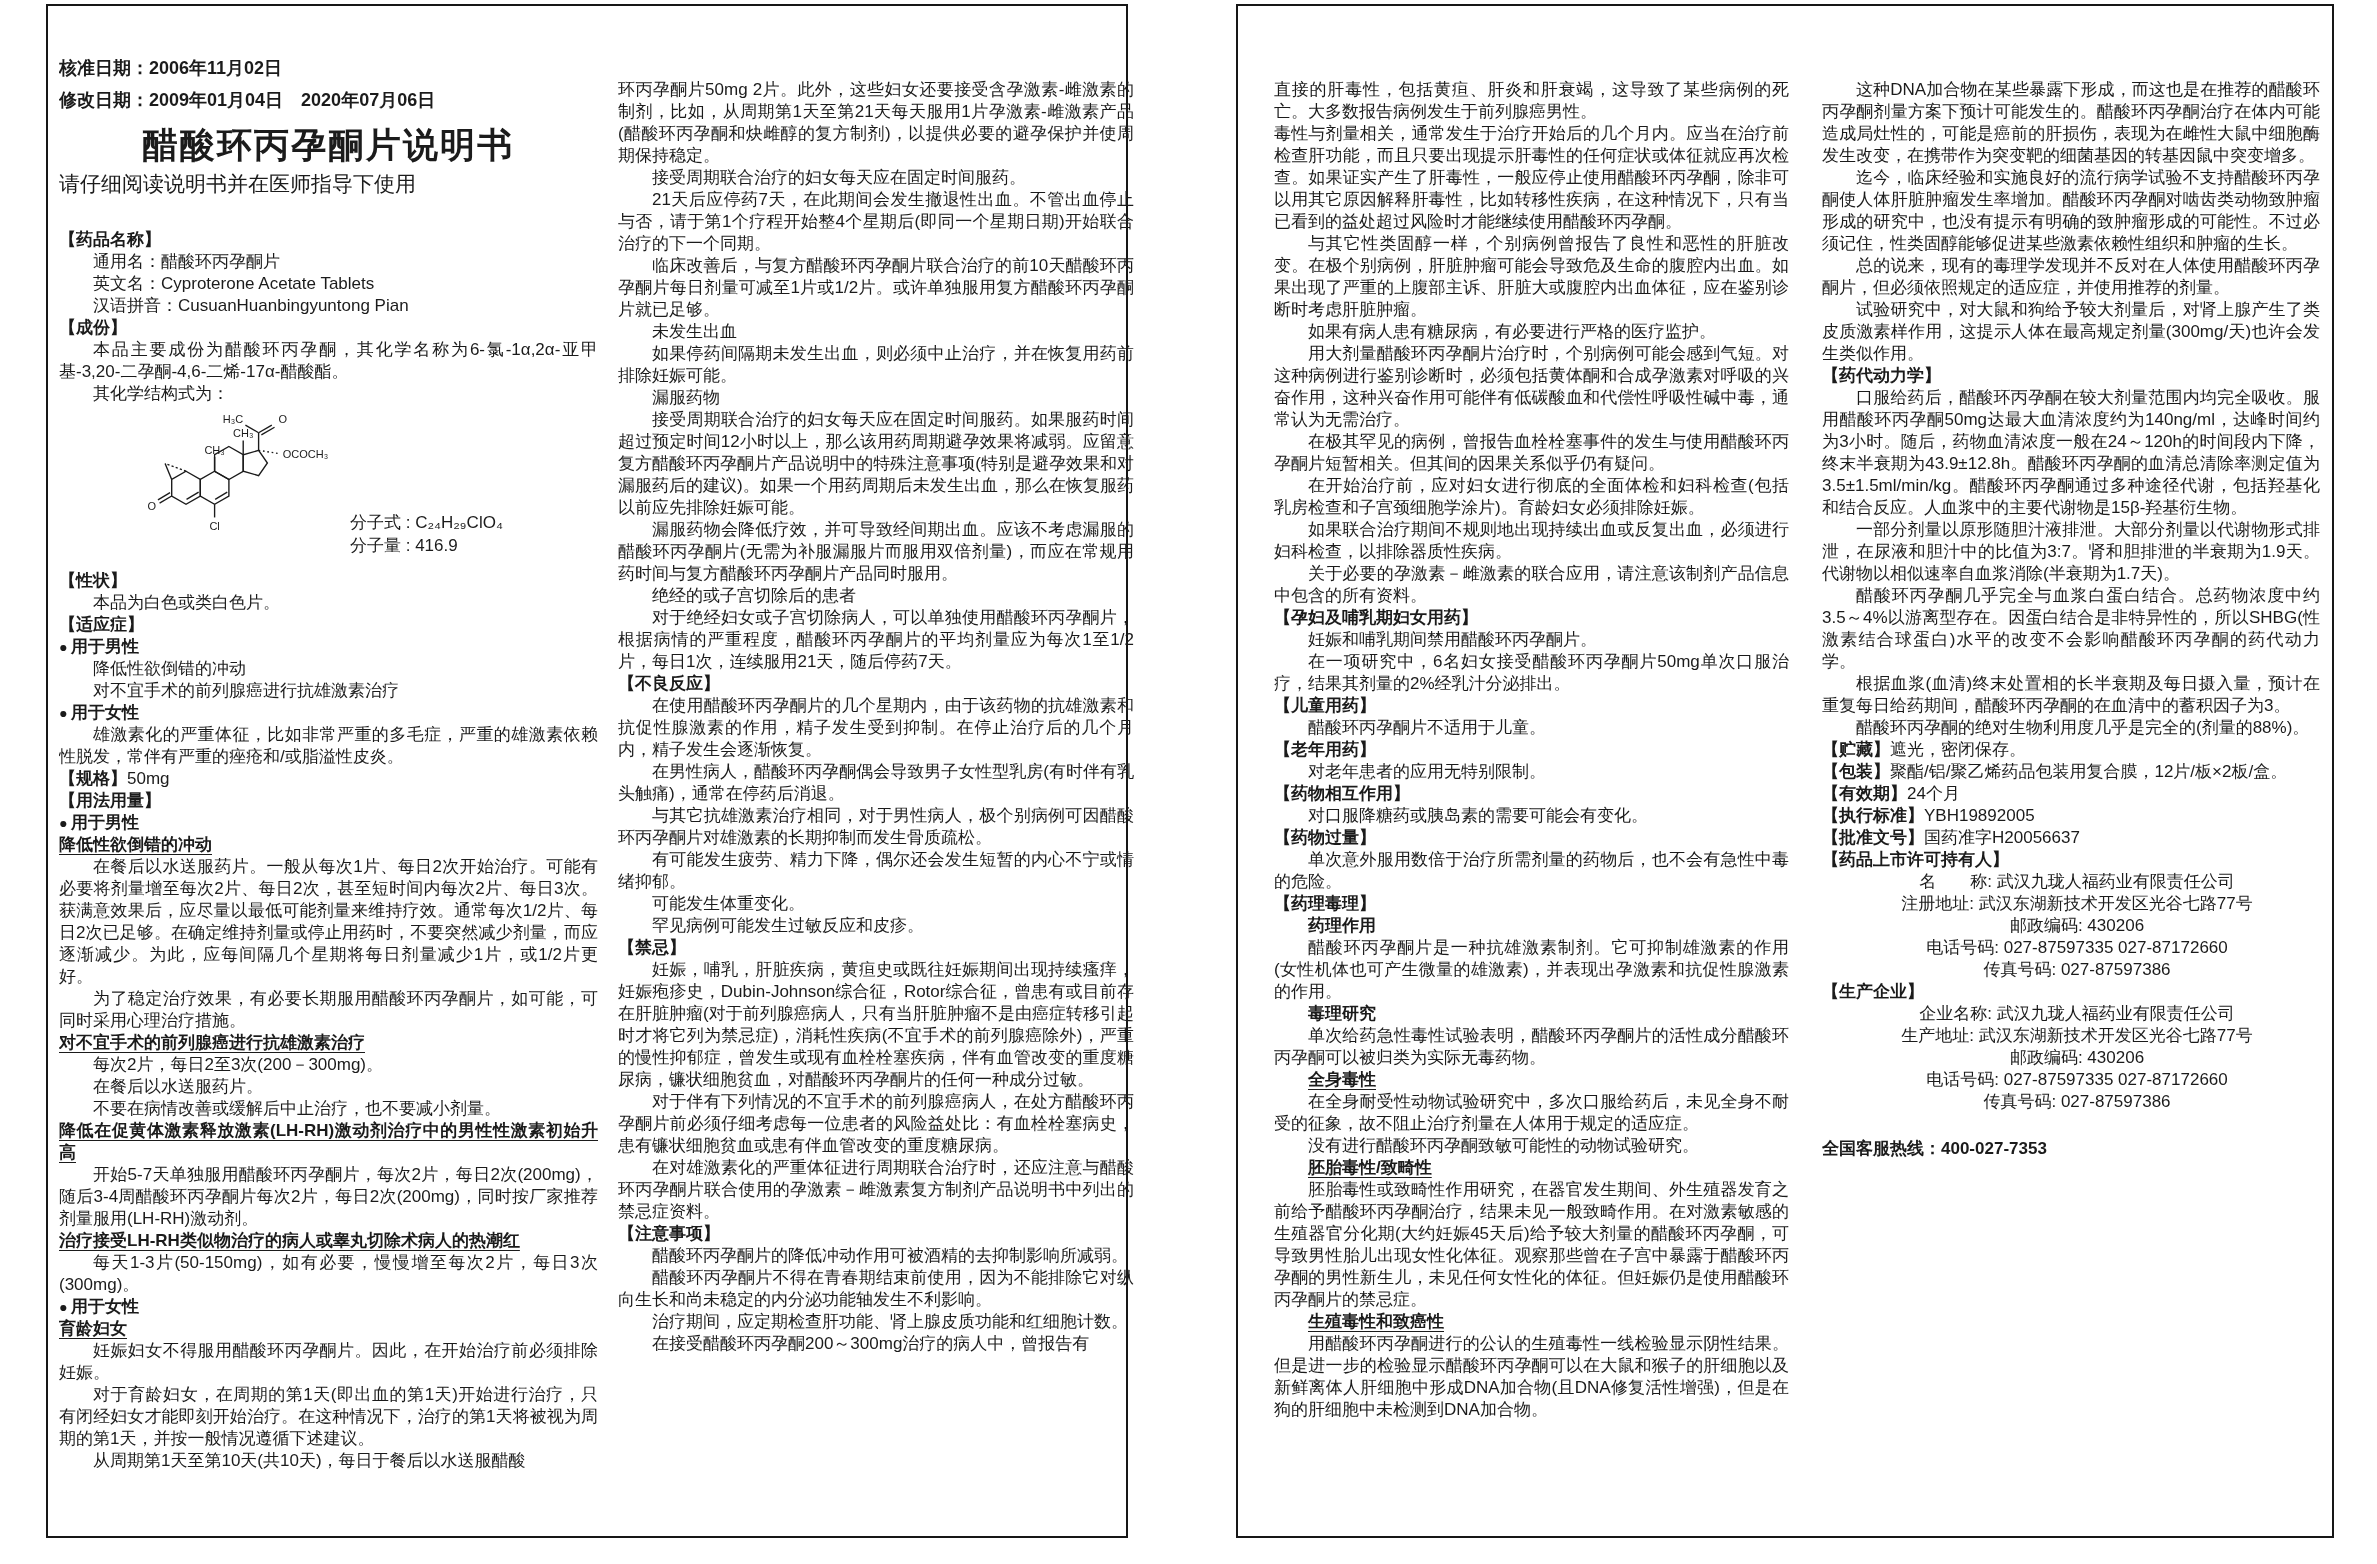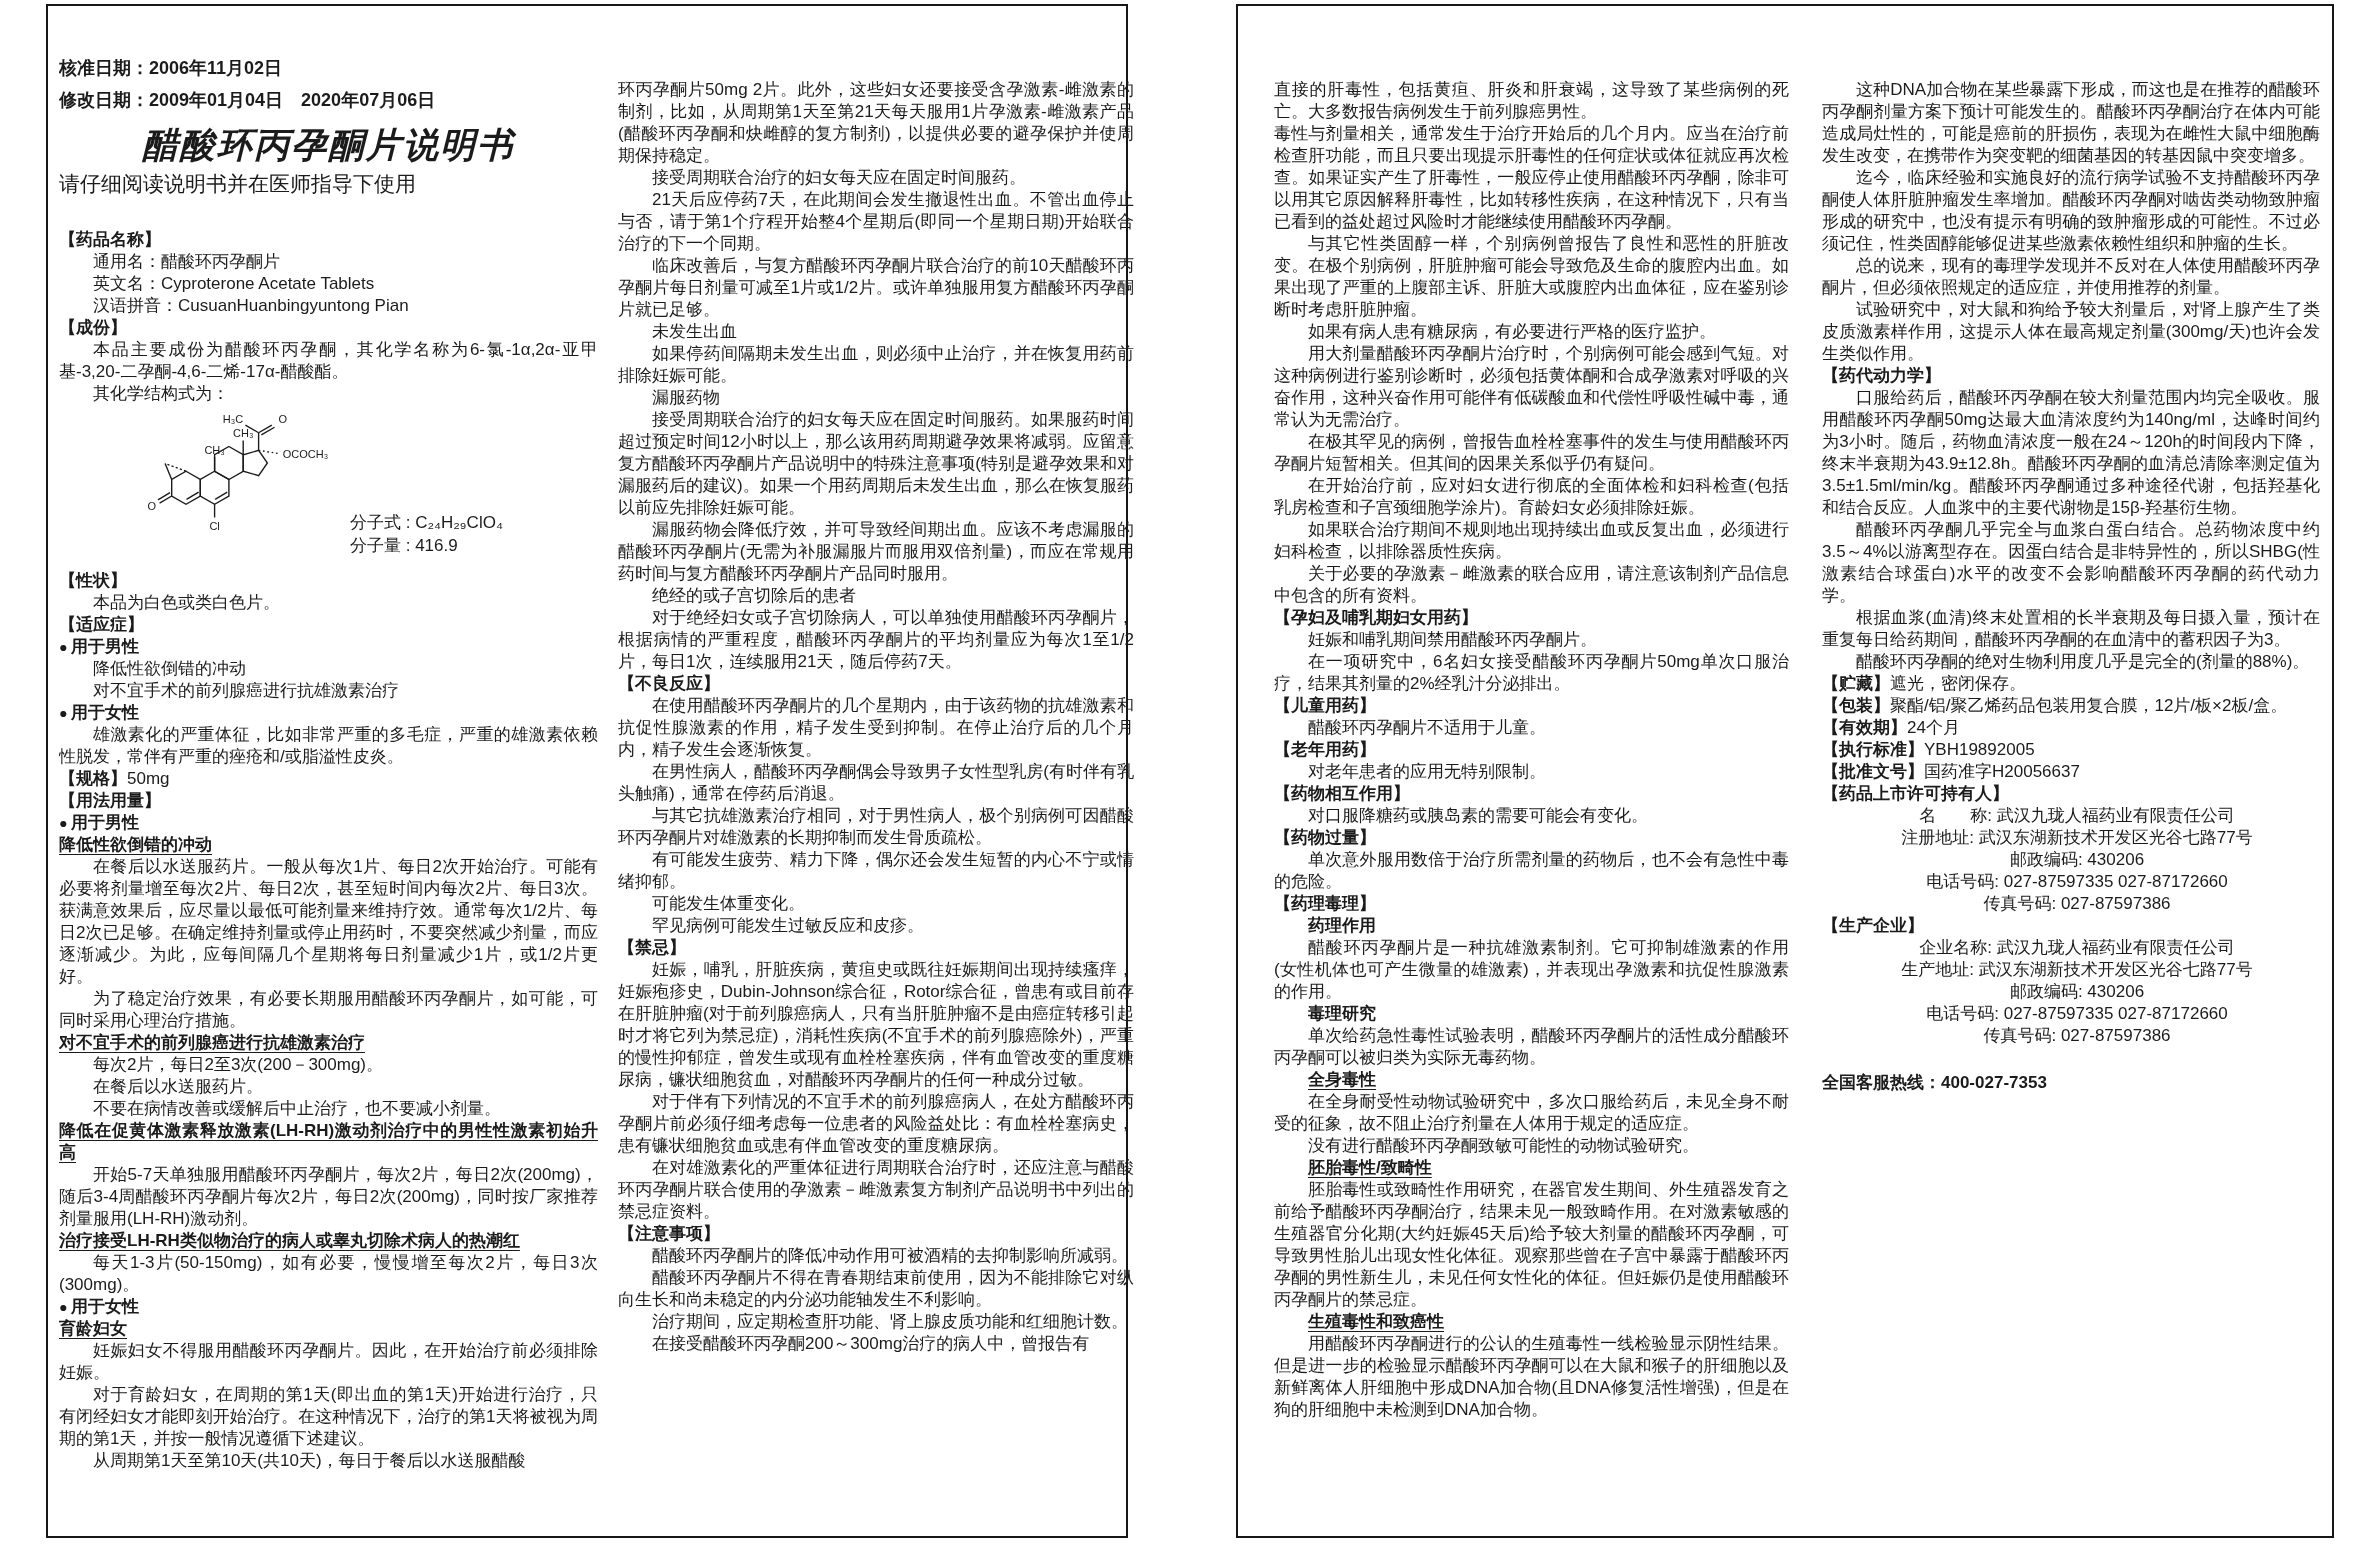--- a/index.html
+++ b/index.html
@@ -9,21 +9,21 @@
   #page1{left:46px;top:4.4px;width:1082px;height:1534px;}
   #page2{left:1236px;top:4.4px;width:1098px;height:1534px;}
   .col{position:absolute;top:46px;bottom:17px;overflow:hidden;}
   .c-p1c1{left:11px;width:539px;}
   .c-p1c2{left:570px;width:516px;padding-top:26.4px;}
   .c-p2c1{left:36px;width:515px;padding-top:26.4px;}
   .c-p2c2{left:584px;width:498px;padding-top:26.4px;}
 
   .blk{font-size:17px;line-height:22px;text-align:justify;margin:0;}
   .date{font-weight:600;font-size:18px;line-height:32px;text-align:left;}
-  .title{font-size:35px;font-weight:700;text-align:center;line-height:42px;margin-top:7.7px;letter-spacing:2.2px;font-style:italic;}
+  .title{font-size:35px;font-weight:700;text-align:center;line-height:42px;margin-top:7.7px;letter-spacing:2.2px;}
   .subtitle{font-size:21px;font-weight:400;text-align:left;line-height:29px;margin:3.3px 0 31px;}
   .h{font-weight:700;}
   .p{text-indent:2em;}
   .pn{}
   .bullet{font-weight:700;}
   .bullet .dot{font-size:14.3px;margin-right:3.3px;}
   .uh{font-weight:700;text-decoration:underline;text-underline-offset:3.9px;text-decoration-thickness:1.4px;}
   .usub{text-indent:2em;font-weight:600;text-decoration:underline;text-underline-offset:3.9px;text-decoration-thickness:1.4px;}
   .bsub{text-indent:2em;font-weight:700;}
   .hv .hb{font-weight:700;}
@@ -193,20 +193,21 @@
         <div class="blk usub">生殖毒性和致癌性</div>
         <div class="blk p">用醋酸环丙孕酮进行的公认的生殖毒性一线检验显示阴性结果。但是进一步的检验显示醋酸环丙孕酮可以在大鼠和猴子的肝细胞以及新鲜离体人肝细胞中形成DNA加合物(且DNA修复活性增强)，但是在狗的肝细胞中未检测到DNA加合物。</div>
       </div>
     <div class="col c-p2c2">
         <div class="blk p">这种DNA加合物在某些暴露下形成，而这也是在推荐的醋酸环丙孕酮剂量方案下预计可能发生的。醋酸环丙孕酮治疗在体内可能造成局灶性的，可能是癌前的肝损伤，表现为在雌性大鼠中细胞酶发生改变，在携带作为突变靶的细菌基因的转基因鼠中突变增多。</div>
         <div class="blk p">迄今，临床经验和实施良好的流行病学试验不支持醋酸环丙孕酮使人体肝脏肿瘤发生率增加。醋酸环丙孕酮对啮齿类动物致肿瘤形成的研究中，也没有提示有明确的致肿瘤形成的可能性。不过必须记住，性类固醇能够促进某些激素依赖性组织和肿瘤的生长。</div>
         <div class="blk p">总的说来，现有的毒理学发现并不反对在人体使用醋酸环丙孕酮片，但必须依照规定的适应症，并使用推荐的剂量。</div>
         <div class="blk p">试验研究中，对大鼠和狗给予较大剂量后，对肾上腺产生了类皮质激素样作用，这提示人体在最高规定剂量(300mg/天)也许会发生类似作用。</div>
         <div class="blk h">【药代动力学】</div>
         <div class="blk p">口服给药后，醋酸环丙孕酮在较大剂量范围内均完全吸收。服用醋酸环丙孕酮50mg达最大血清浓度约为140ng/ml，达峰时间约为3小时。随后，药物血清浓度一般在24～120h的时间段内下降，终末半衰期为43.9±12.8h。醋酸环丙孕酮的血清总清除率测定值为3.5±1.5ml/min/kg。醋酸环丙孕酮通过多种途径代谢，包括羟基化和结合反应。人血浆中的主要代谢物是15β-羟基衍生物。</div>
+        <div class="blk p">一部分剂量以原形随胆汁液排泄。大部分剂量以代谢物形式排泄，在尿液和胆汁中的比值为3:7。肾和胆排泄的半衰期为1.9天。代谢物以相似速率自血浆消除(半衰期为1.7天)。</div>
         <div class="blk p">醋酸环丙孕酮几乎完全与血浆白蛋白结合。总药物浓度中约3.5～4%以游离型存在。因蛋白结合是非特异性的，所以SHBG(性激素结合球蛋白)水平的改变不会影响醋酸环丙孕酮的药代动力学。</div>
         <div class="blk p">根据血浆(血清)终末处置相的长半衰期及每日摄入量，预计在重复每日给药期间，醋酸环丙孕酮的在血清中的蓄积因子为3。</div>
         <div class="blk p">醋酸环丙孕酮的绝对生物利用度几乎是完全的(剂量的88%)。</div>
         <div class="blk hv"><span class="hb">【贮藏】</span><span>遮光，密闭保存。</span></div>
         <div class="blk hv"><span class="hb">【包装】</span><span>聚酯/铝/聚乙烯药品包装用复合膜，12片/板×2板/盒。</span></div>
         <div class="blk hv"><span class="hb">【有效期】</span><span>24个月</span></div>
         <div class="blk hv"><span class="hb">【执行标准】</span><span>YBH19892005</span></div>
         <div class="blk hv"><span class="hb">【批准文号】</span><span>国药准字H20056637</span></div>
         <div class="blk h">【药品上市许可持有人】</div>
         <div class="blk addr">名　　称: 武汉九珑人福药业有限责任公司</div>

